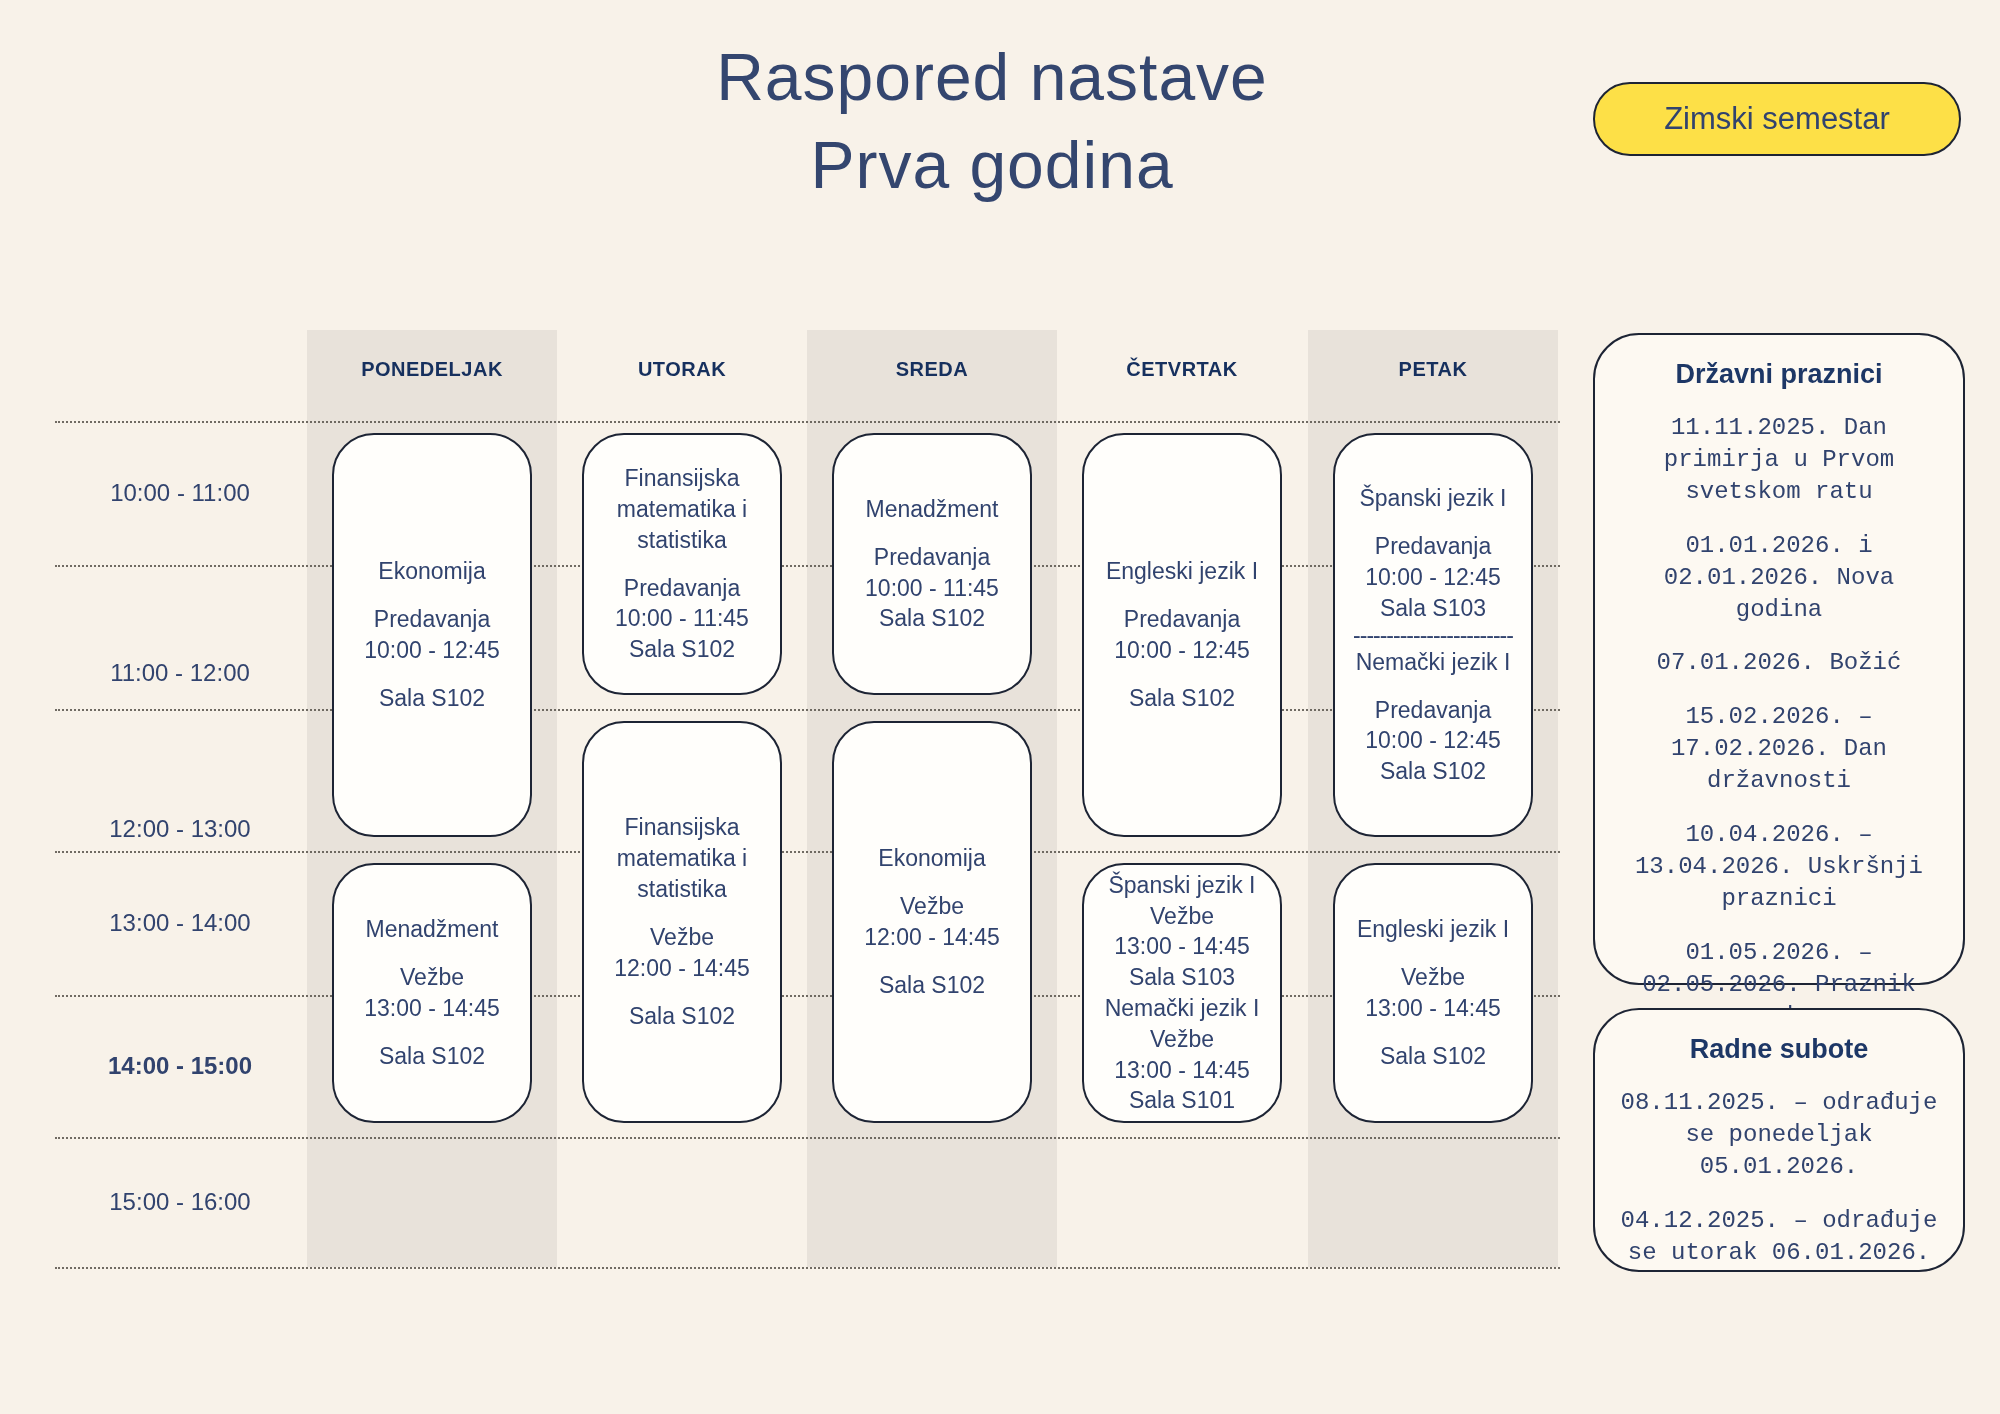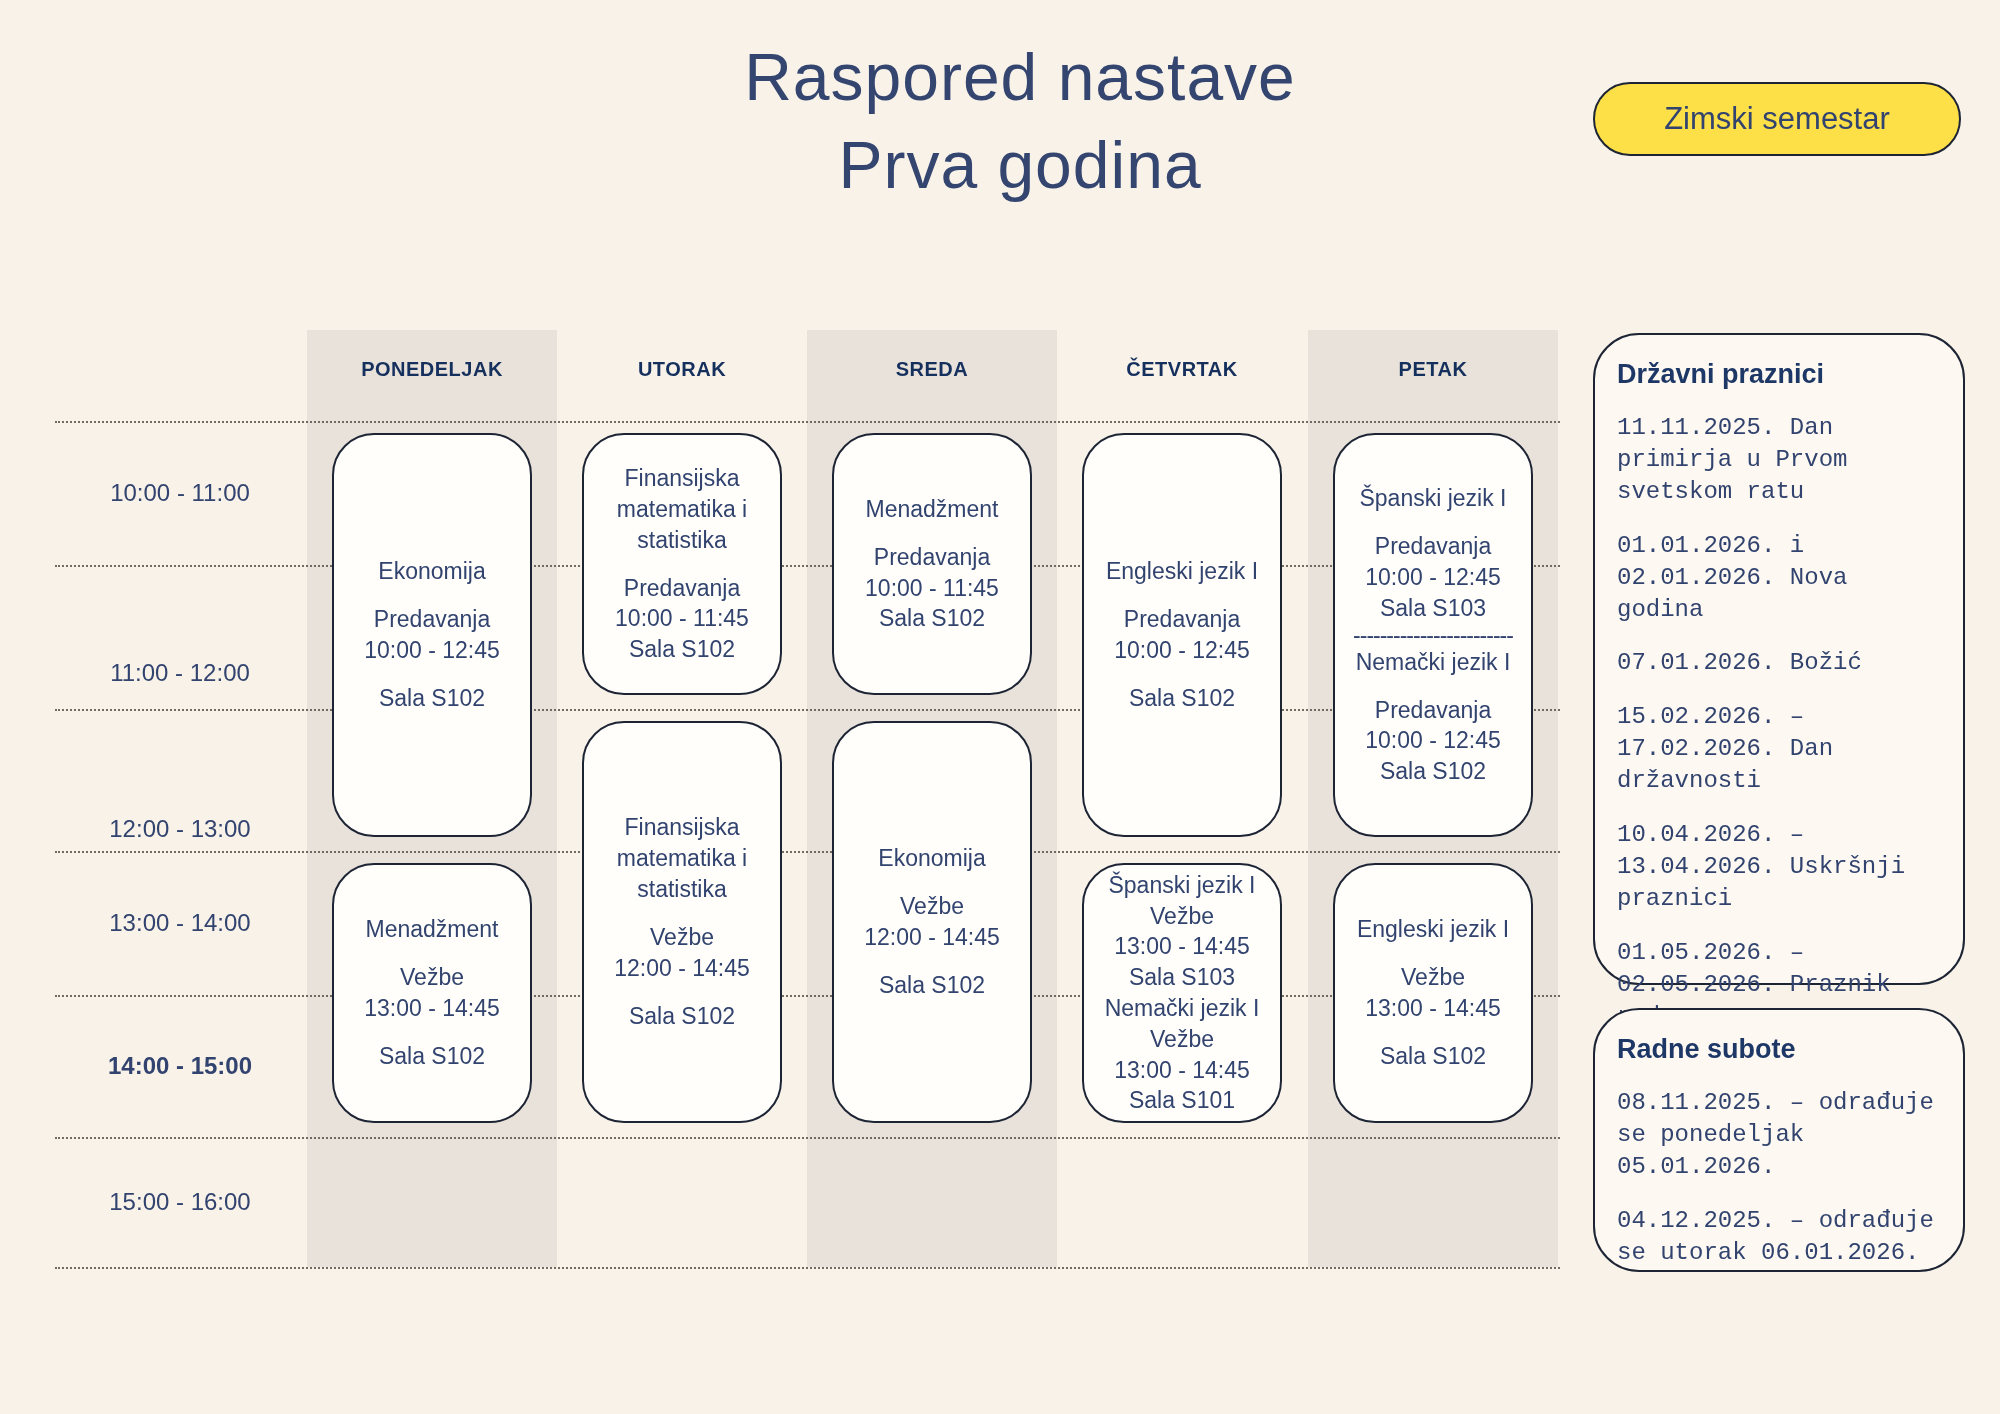--- a/index.html
+++ b/index.html
@@ -6,21 +6,21 @@
   body{
     width:2000px;height:1414px;
     background:#f8f2e9;
     font-family:"Liberation Sans","DejaVu Sans",sans-serif;
     color:#31436e;
     overflow:hidden;
   }
   #page{position:relative;width:2000px;height:1414px;background:#f8f2e9;}
 
   .page-title{
-    position:absolute;left:420px;top:34px;width:1200px;
+    position:absolute;left:392px;top:34px;width:1200px;
     text-align:center;font-size:66px;font-weight:400;line-height:1.33;
     color:#34466f;letter-spacing:1px;margin:0;
   }
 
   .pill{
     position:absolute;left:1593px;top:82px;width:368px;height:74px;
     border:2.5px solid #1d2434;border-radius:44px;
     display:flex;align-items:center;justify-content:center;
     font-size:31px;color:#31436e;background:#fde047;
     box-sizing:border-box;
@@ -53,21 +53,21 @@
   .class-card .spacer{height:0.75em;}
   .class-card .divider{
     letter-spacing:-1px;line-height:1.0;white-space:nowrap;
     color:#31436e;overflow:hidden;max-width:95%;
   }
   .class-card .line{display:block;width:100%;}
 
   .panel{
     position:absolute;left:1593px;width:372px;box-sizing:border-box;
     background:#fdf9f2;border:2.5px solid #1d2434;border-radius:46px;
-    padding:24px 22px;
+    padding:24px 22px;text-align:center;
   }
   .panel-title{
     font-size:27px;font-weight:bold;color:#1d3766;margin-bottom:14px;
   }
   .panel-item{
     font-size:24px;line-height:1.33;color:#31436e;margin-top:22px;font-family:Liberation Mono, monospace;
   }
 </style>
 </head>
 <body>

